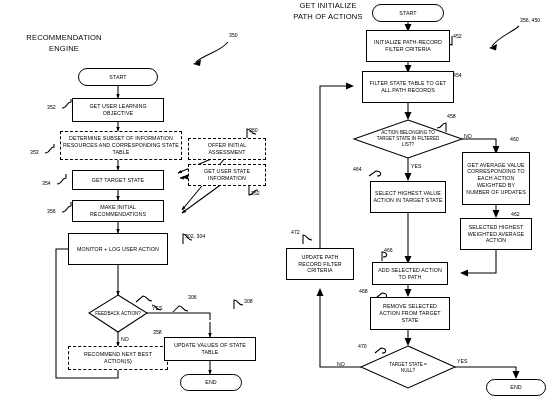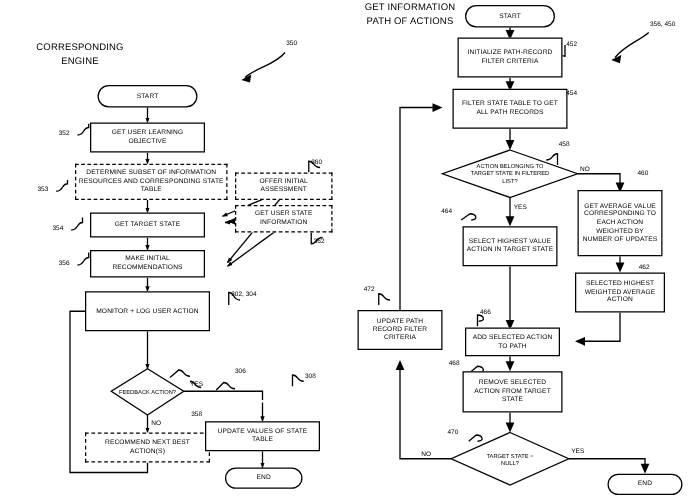--- a/index.html
+++ b/index.html
@@ -182,23 +182,23 @@
       <path d="M518,160 C512,160 514,155 509,155 L509,164"></path>
       <path d="M519,226 C513,226 515,221 510,221 L510,230"></path>
       <path d="M377,176 C383,176 381,171 376,171 L369,176"></path>
       <path d="M383,257 C389,257 387,252 382,252 L382,261"></path>
       <path d="M383,298 C389,298 387,293 382,293 L376,298"></path>
       <path d="M382,353 C388,353 386,348 381,348 L375,353"></path>
       <path d="M312,240 C306,240 308,235 303,235 L303,244"></path>
     </g>
   </svg>
 
-  <div class="title" style="left:4px; top:32px; width:120px;">CORRESPONDING
+  <div class="title" style="left:4px; top:32px; width:120px;">RECOMMENDATION
 ENGINE</div>
-  <div class="title" style="left:268px; top:0px; width:120px;">GET INFORMATION
+  <div class="title" style="left:268px; top:0px; width:120px;">GET INITIALIZE
 PATH OF ACTIONS</div>
 
   <div class="ref" style="left:229px; top:32px;">350</div>
   <div class="ref" style="left:520px; top:17px;">356, 450</div>
 
   <div class="node term" style="left:78px; top:68px; width:80px; height:18px;">START</div>
 
   <div class="node proc" style="left:72px; top:98px; width:92px; height:24px;">GET USER LEARNING OBJECTIVE</div>
 
   <div class="node proc-dashed" style="left:60px; top:131px; width:122px; height:29px;">DETERMINE SUBSET OF INFORMATION RESOURCES AND CORRESPONDING STATE TABLE</div>

